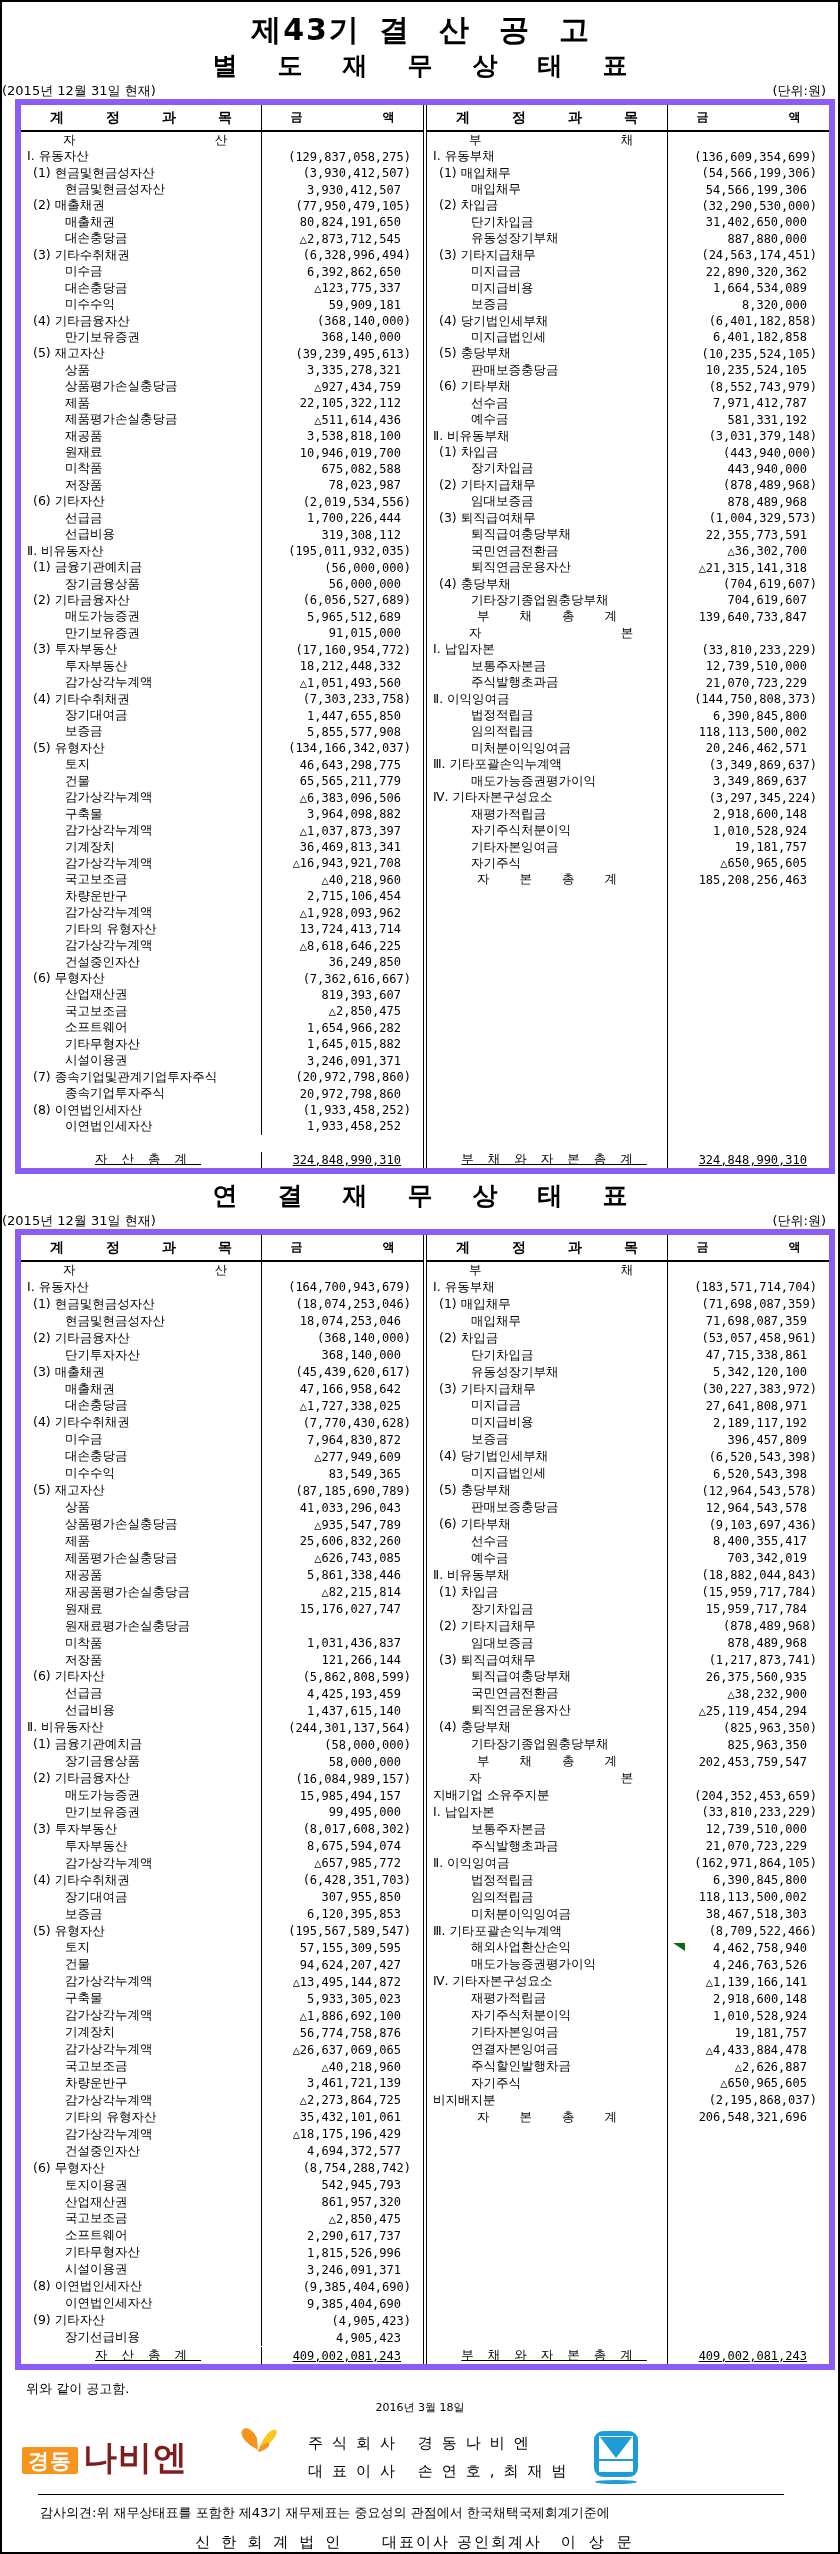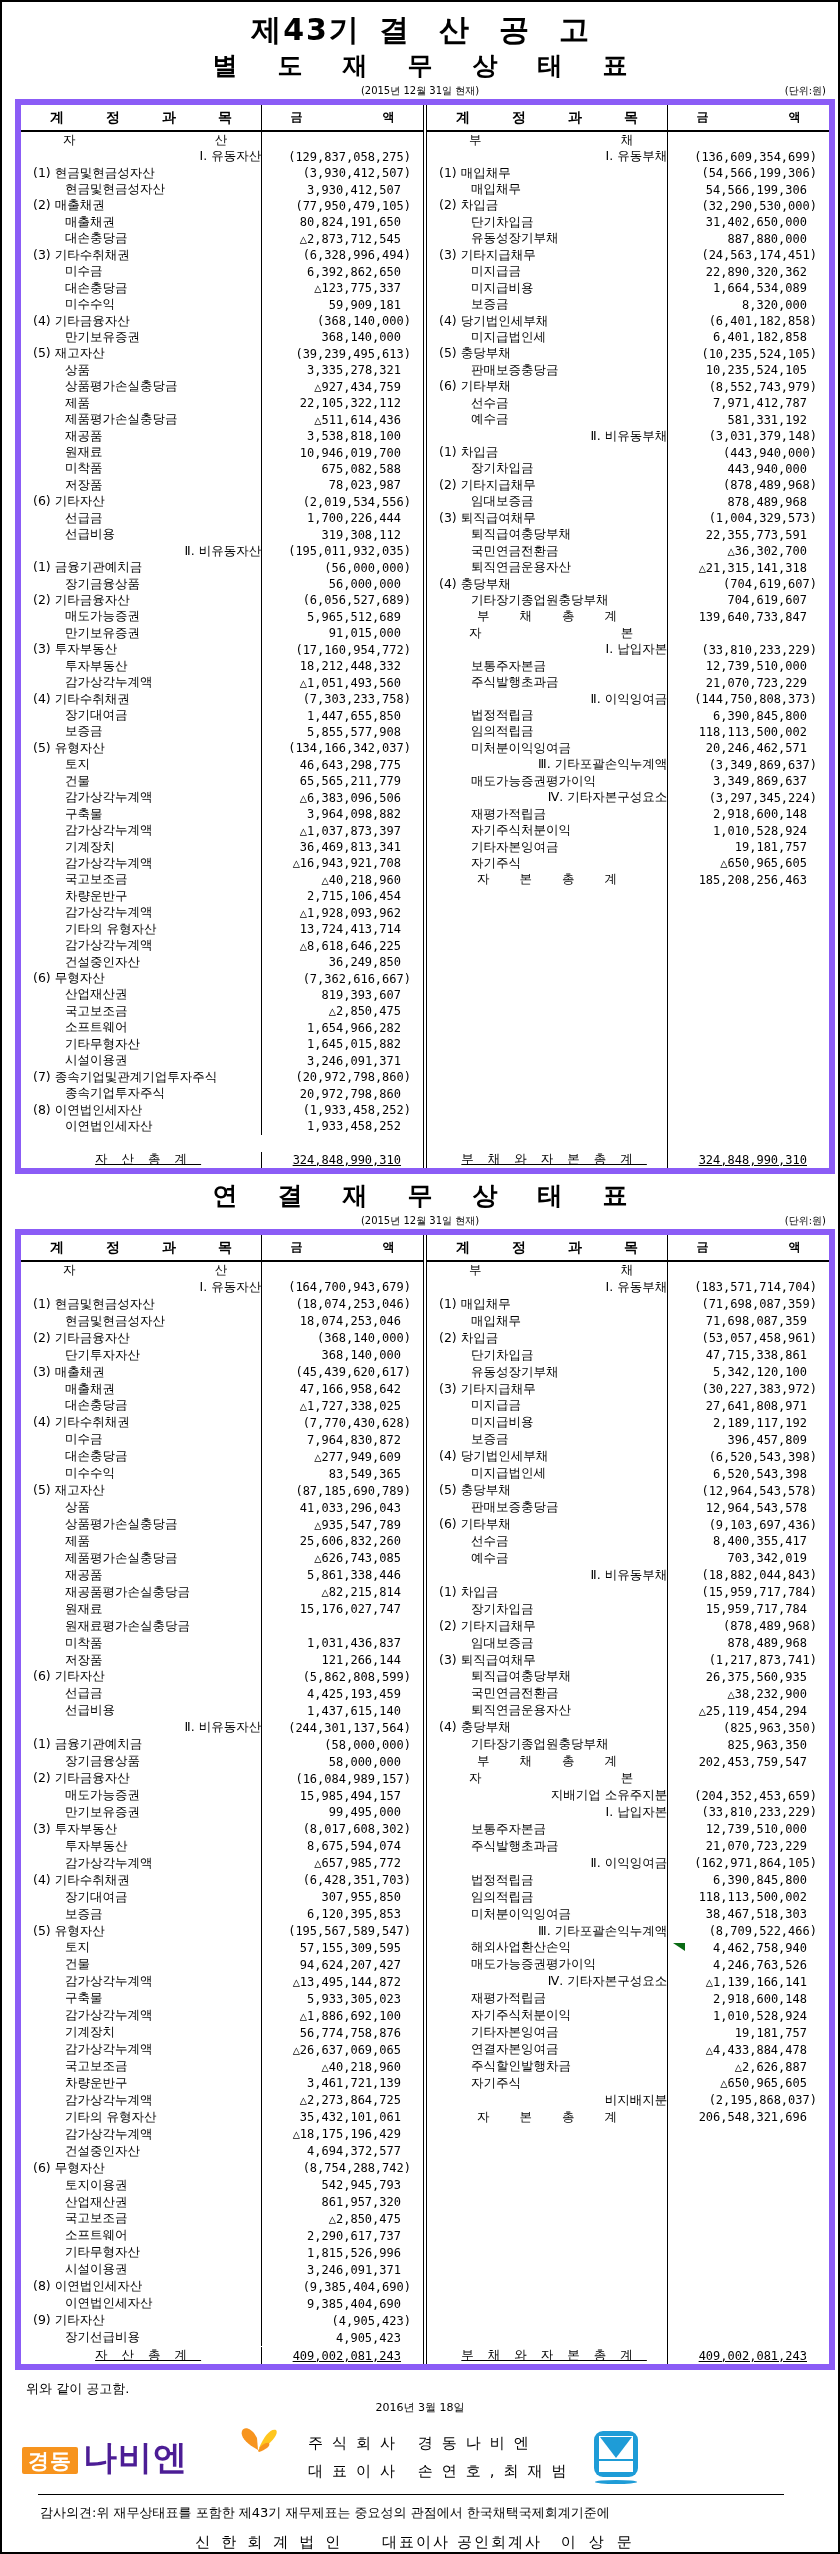--- a/index.html
+++ b/index.html
@@ -4,62 +4,62 @@
 <style>
   html,body{margin:0;padding:0;background:#fff;}
   .page{position:relative;width:840px;height:2554px;box-sizing:border-box;border:2px solid #000;
         background:#fff;color:#000;font-family:"DejaVu Sans",sans-serif;overflow:hidden;}
   
   .doc-title{margin-top:8px;text-align:center;font-size:30px;font-weight:bold;height:40px;line-height:40px;}
   .doc-title .pfx{margin-right:18px;letter-spacing:2px;}
   .doc-title .mn{letter-spacing:30px;margin-right:-30px;}
   .tbl-title{text-align:center;font-size:25px;font-weight:bold;height:32px;line-height:32px;}
   .tbl-title span{letter-spacing:40px;margin-right:-40px;}
-  .meta{position:relative;text-align:center;font-size:10px;height:17px;line-height:17px;}
+  .meta{position:relative;text-align:left;font-size:13px;height:17px;line-height:17px;}
   .meta .unit{position:absolute;right:12px;top:0;}
   
   .fin-table{margin-left:13px;width:820px;box-sizing:border-box;border:6px solid #8b5cf6;display:flex;}
   .half{flex:1 1 0;display:flex;flex-direction:column;min-width:0;}
   .half.r{border-left:4px double #000;}
   .hrow{height:25px;border-bottom:2px solid #000;display:flex;font-weight:bold;font-size:14px;}
   .hrow .lc{justify-content:center;}
   .hrow .vc{justify-content:center;}
   .ha{letter-spacing:42px;margin-right:-42px;}
   .hm{letter-spacing:80px;margin-right:-80px;}
   .body{display:flex;flex-direction:column;}
   .t1 .body{height:1036px;}
   .t2 .body{height:1102px;}
   .rows{display:contents;}
   .row{display:flex;flex:0 0 auto;font-size:12.5px;}
   .t1 .row{height:16.44px;}
   .t2 .row{height:16.95px;}
   .lc{flex:0 0 60%;box-sizing:border-box;border-right:1px solid #000;display:flex;align-items:center;overflow:hidden;white-space:nowrap;}
   .vc{flex:1 1 0;display:flex;align-items:center;justify-content:flex-end;overflow:hidden;white-space:nowrap;
       font-family:"DejaVu Sans Mono",monospace;font-size:12px;}
-  .i0 .lc{padding-left:6px;justify-content:flex-end;}
+  .i0 .lc{padding-left:6px;}
   .i1 .lc{padding-left:12px;}
   .i2 .lc{padding-left:44px;}
   .cap .lc{justify-content:space-between;padding:0 34px 0 42px;}
   .tt .lc{justify-content:center;}
   .tt .lc span{letter-spacing:30px;margin-right:-30px;}
   .btotal{margin-top:auto;text-decoration:underline;}
   .btotal .lc{justify-content:center;}
   .btotal .lc span{letter-spacing:14px;margin-right:-14px;}
   .pv{padding-right:12px;}
   .nv{padding-right:22px;}
   .spacer{flex:1 1 auto;display:flex;}
   .spacer .lc,.spacer .vc{height:100%;}
   
   .notice{margin:10px 0 0 24px;font-size:13px;height:18px;}
   .pubdate{text-align:center;font-size:11px;height:18px;margin-top:2px;}
   .sign-row{display:flex;align-items:center;margin:8px 0 0 20px;height:62px;}
   .logo{display:flex;align-items:flex-end;position:relative;width:250px;}
   .logo-kd{background:#F7941E;color:#fff;font-weight:bold;font-size:21px;letter-spacing:1px;
            padding:3px 6px 2px 6px;border-radius:2px;line-height:22px;}
-  .logo-nv{color:#4c1d95;font-weight:bold;font-size:34px;letter-spacing:1px;line-height:34px;margin-left:5px;
+  .logo-nv{color:#7f1d1d;font-weight:bold;font-size:34px;letter-spacing:1px;line-height:34px;margin-left:5px;
            font-family:"DejaVu Sans",sans-serif;}
   .butterfly{position:absolute;right:-6px;top:-16px;width:40px;height:32px;}
   .company{margin-left:36px;font-size:15px;line-height:28px;}
   .company div{letter-spacing:9px;}
   .stamp-wrap{margin-left:18px;display:flex;flex-direction:column;align-items:center;}
   .stamp{position:relative;width:44px;height:46px;border-radius:9px;background:#1E9CD7;}
   .stamp .win{position:absolute;left:5px;right:5px;top:5px;height:23px;background:#fff;}
   .stamp .tri{position:absolute;top:6px;left:6px;width:0;height:0;
               border-left:16px solid transparent;border-right:16px solid transparent;border-top:21px solid #1E9CD7;}
   .stamp .bar{position:absolute;left:5px;right:5px;bottom:5px;height:11px;background:#fff;}

